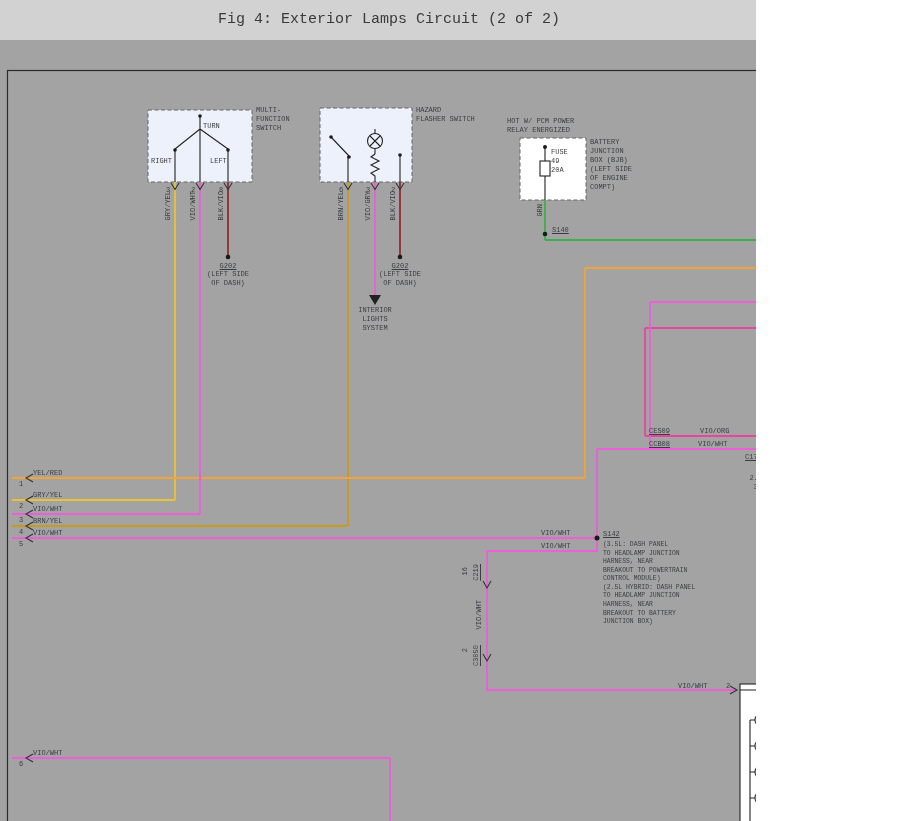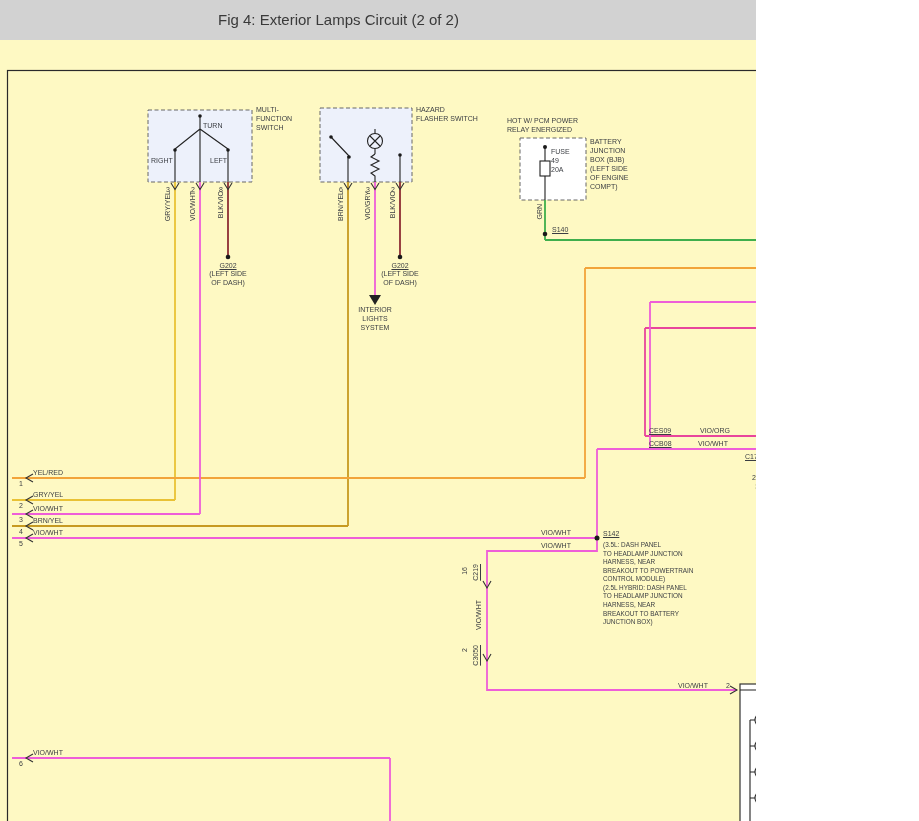--- a/index.html
+++ b/index.html
@@ -1,17 +1,17 @@
 <!DOCTYPE html>
 <html><head>
 <meta charset="utf-8">
 <style>
   html,body{margin:0;padding:0;background:#fff;}
-  .screen{position:relative;width:756px;height:821px;overflow:hidden;background:#fef9c3;
-          font-family:Liberation Sans, sans-serif;}
+  .screen{position:relative;width:756px;height:821px;overflow:hidden;background:#a3a3a3;
+          font-family:Liberation Mono, monospace;}
   .hdr{position:absolute;left:0;top:0;width:919px;height:40px;background:#d2d2d2;}
   .hdr-title{position:absolute;left:218px;top:11px;font-size:15px;color:#3a3a3a;}
   svg.wiring{position:absolute;left:0;top:0;}
   .lb{position:absolute;font-size:7px;line-height:1.28;color:#3a3d42;white-space:pre-line;}
   .c{text-align:center;}
   .u{text-decoration:underline;}
   .sm{font-size:6.4px;line-height:1.34;}
   .vl{writing-mode:vertical-rl;transform:rotate(180deg);}
 </style>
 </head>

